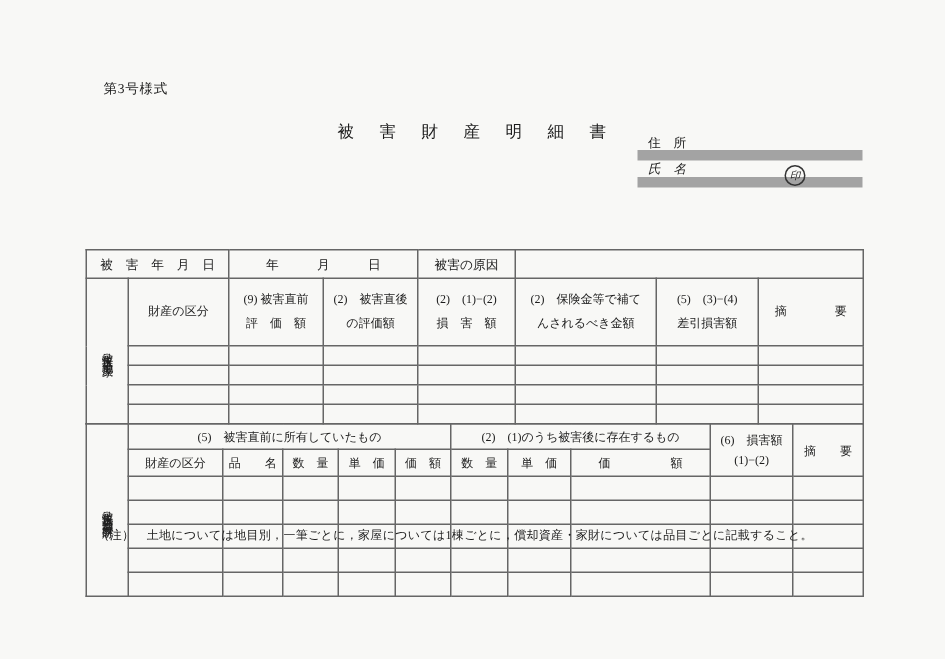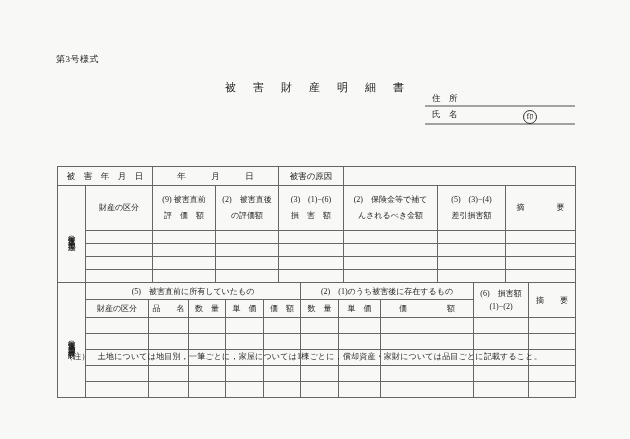--- a/index.html
+++ b/index.html
@@ -1,27 +1,27 @@
 <!DOCTYPE html>
 <html lang="ja"><head>
 <meta charset="utf-8">
 <style>
   html,body{margin:0;padding:0;background:#f8f8f6;}
   .page{
     position:relative;width:630px;height:439px;background:#f8f8f6;
     font-family:"Liberation Serif","DejaVu Serif",serif;
     color:#1c1c1c;overflow:hidden;
   }
-  .form-code{position:absolute;left:56px;top:53px;font-size:9px;letter-spacing:0.5px;font-family:Liberation Serif, serif;}
+  .form-code{position:absolute;left:69px;top:53px;font-size:9px;letter-spacing:0.5px;font-family:Liberation Serif, serif;}
   .title{position:absolute;left:57px;top:80px;width:518px;text-align:center;
          font-size:11px;letter-spacing:3px;}
   .sig{position:absolute;left:425px;top:92px;width:150px;font-size:8.5px;}
-  .sig-row{position:relative;height:15px;border-bottom:2px solid #a3a3a3;
+  .sig-row{position:relative;height:15px;border-bottom:7px solid #a3a3a3;
            display:flex;align-items:center;padding-left:7px;box-sizing:border-box;}
-  .sig-row.name{height:18px;}
+  .sig-row.name{height:18px;font-style:italic;}
   .seal{position:absolute;left:98px;top:3px;width:12px;height:12px;
         border:1px solid #333;border-radius:50%;font-size:7px;line-height:12px;
         text-align:center;letter-spacing:0;}
   .tables{position:absolute;left:57px;top:126px;width:518px;}
   table{border-collapse:collapse;table-layout:fixed;width:518px;margin-top:40px;}
   table.t2{margin-top:-1px;}
   td,th{border:1px solid #666;font-weight:normal;font-size:8px;text-align:center;
         vertical-align:middle;padding:0 1px;white-space:pre-line;overflow:hidden;
         line-height:15px;}
   .r-top td{height:18px;font-size:8.5px;}
@@ -75,21 +75,21 @@
         <td>被害の原因</td>
         <td colspan="3"></td>
       </tr>
       <tr class="r-head">
         <td rowspan="5" class="vlabel">被害状況（土地・家屋）</td>
         <th>財産の区分</th>
         <th>(9) 被害直前
 評　価　額</th>
         <th>(2)　被害直後
 の評価額</th>
-        <th>(3)　(1)−(6)
+        <th>(2)　(1)−(2)
 損　害　額</th>
         <th>(2)　保険金等で補て
 んされるべき金額</th>
         <th>(5)　(3)−(4)
 差引損害額</th>
         <th>摘　　　　要</th>
       </tr>
       <tr class="r-data">
         <td></td>
             <td></td>

